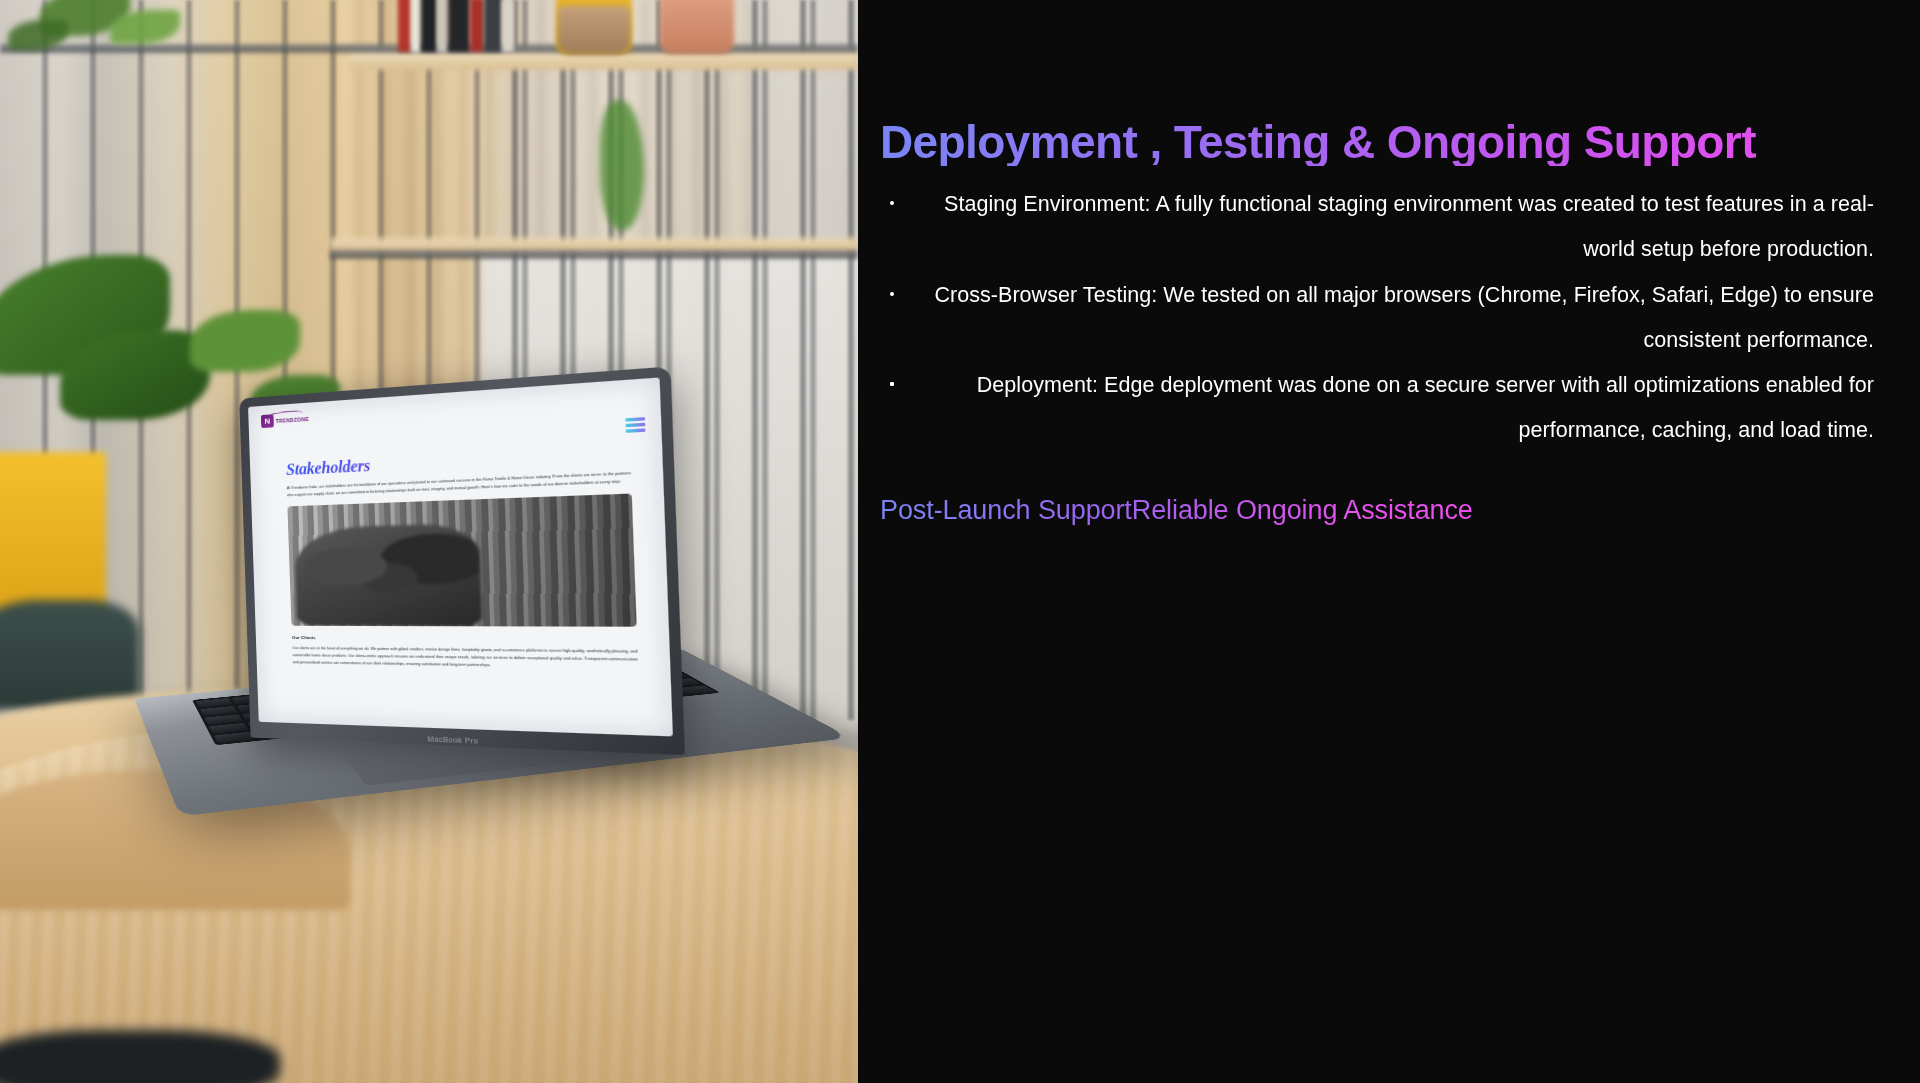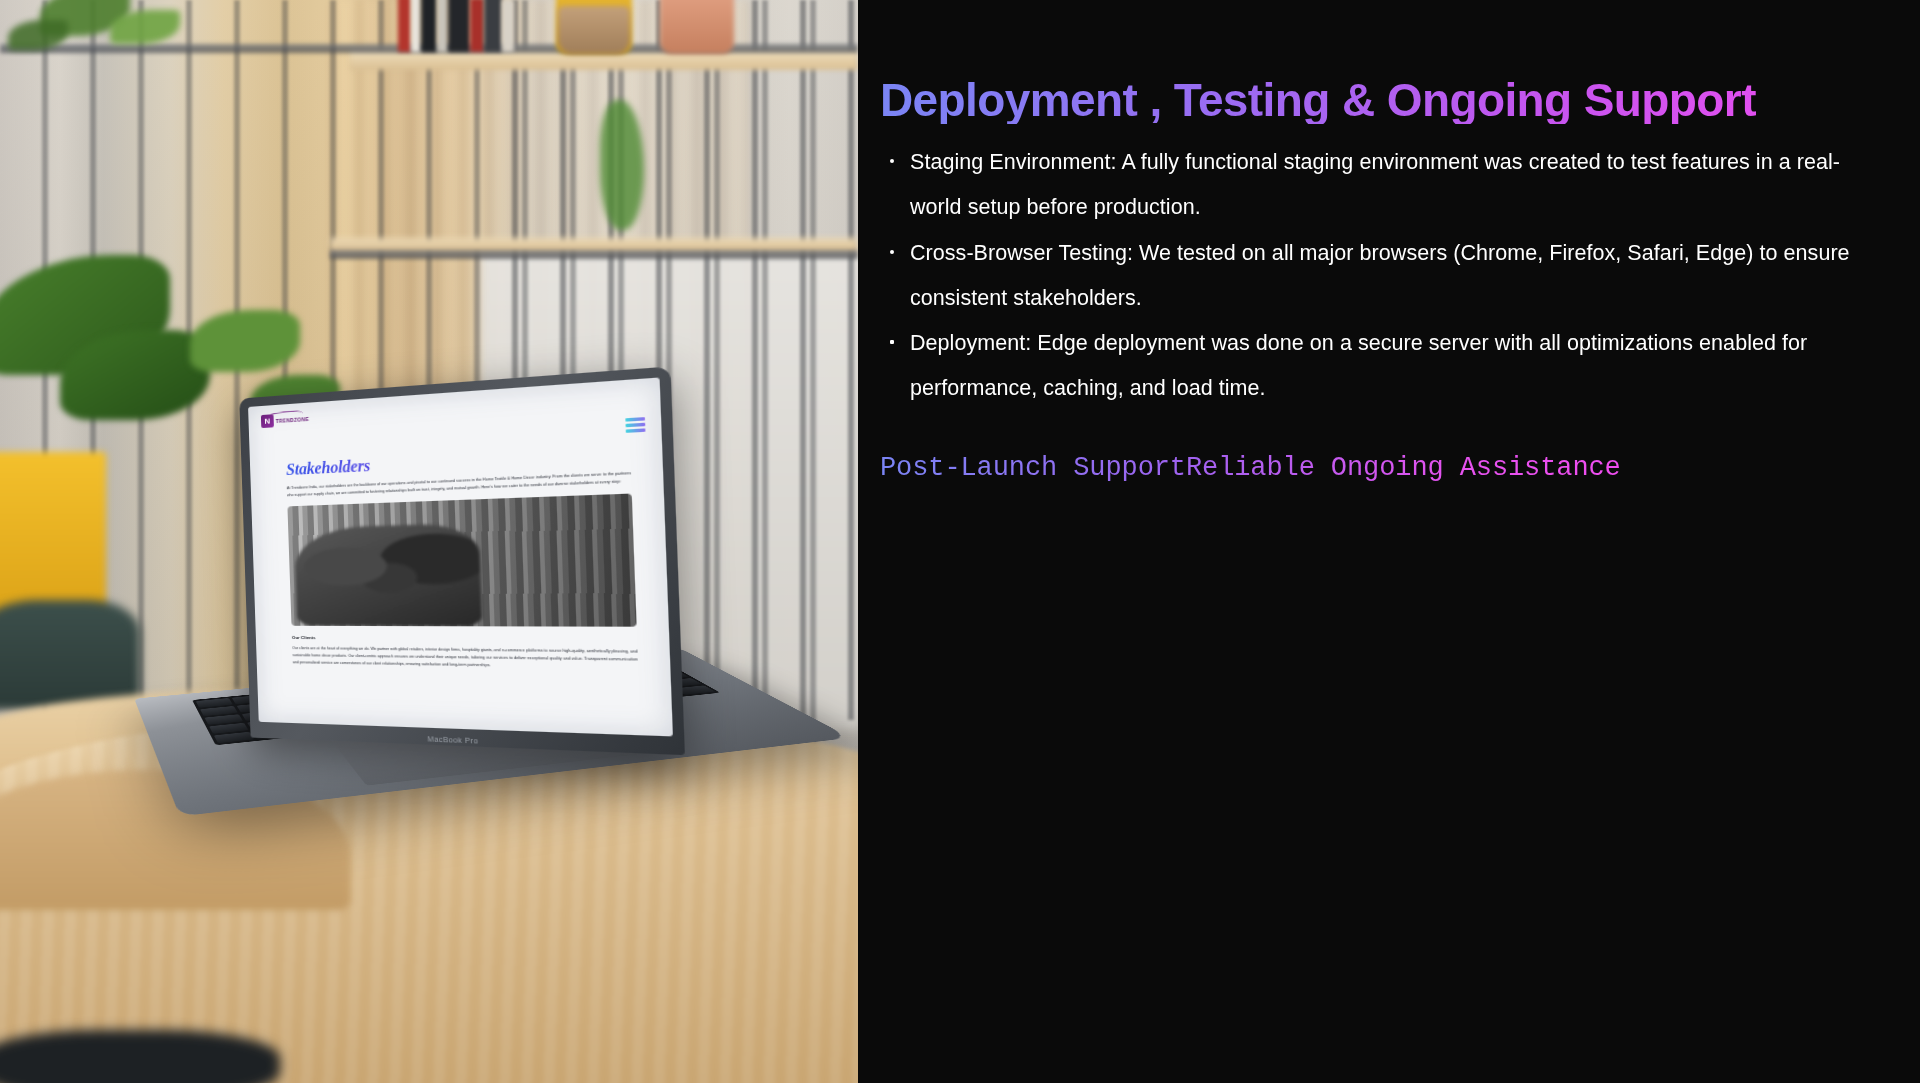--- a/index.html
+++ b/index.html
@@ -233,21 +233,21 @@
     background:linear-gradient(180deg,#7c8087,#5e6268);
     border-radius:4px;
     box-shadow: inset 0 1px 0 rgba(255,255,255,.2);
   }
 
   
   .content {
     flex:1;
     position:relative;
     background:#0a0a0a;
-    padding:76px 46px 0 22px;
+    padding:118px 46px 0 22px;
   }
   .h1 {
     font-size:46px;
     font-weight:600;
     letter-spacing:-.6px;
     line-height:1.05;
     white-space:nowrap;
     background:linear-gradient(90deg,#7b85f5 0%,#9a6cf2 34%,#c455ef 66%,#f04df0 100%);
     -webkit-background-clip:text; background-clip:text; color:transparent;
   }
@@ -261,35 +261,35 @@
     display:inline-block;
   }
   .bullets { list-style:none; margin-top:16px; }
   .bullets li {
     position:relative;
     padding-left:30px;
     color:#ffffff;
     font-size:21.5px;
     line-height:2.1;
     letter-spacing:.05px;
+    text-align:right;
   }
   .bullets li .dot {
     position:absolute; left:10px; top:19px;
     width:4px; height:4px; border-radius:50%;
     background:#ffffff;
   }
   .h2b {
     margin-top:42px;
     font-size:27px;
     font-weight:400;
     letter-spacing:-.1px;
     background:linear-gradient(90deg,#7b85f5 0%,#9e63f0 40%,#e552ef 78%,#f04df0 100%);
     -webkit-background-clip:text; background-clip:text; color:transparent;
     display:inline-block;
-    font-family:Liberation Mono, monospace;
   }
   .para {
     margin-top:13px;
     color:#ffffff;
     font-size:21.5px;
     line-height:2.1;
     max-width:800px;
   }
 </style>
 </head>
@@ -457,21 +457,21 @@
     <h1 class="h1">Deployment , Testing &amp; Ongoing Support</h1>
 
 
     <ul class="bullets">
       <li>
         <span class="dot"></span>
         <span>Staging Environment: A fully functional staging environment was created to test features in a real-world setup before production.</span>
       </li>
       <li>
         <span class="dot"></span>
-        <span>Cross-Browser Testing: We tested on all major browsers (Chrome, Firefox, Safari, Edge) to ensure consistent stakeholders.</span>
+        <span>Cross-Browser Testing: We tested on all major browsers (Chrome, Firefox, Safari, Edge) to ensure consistent performance.</span>
       </li>
       <li>
         <span class="dot"></span>
       </li>
       <li>
         <span class="dot"></span>
       </li>
       <li>
         <span class="dot"></span>
         <span>Deployment: Edge deployment was done on a secure server with all optimizations enabled for performance, caching, and load time.</span>

